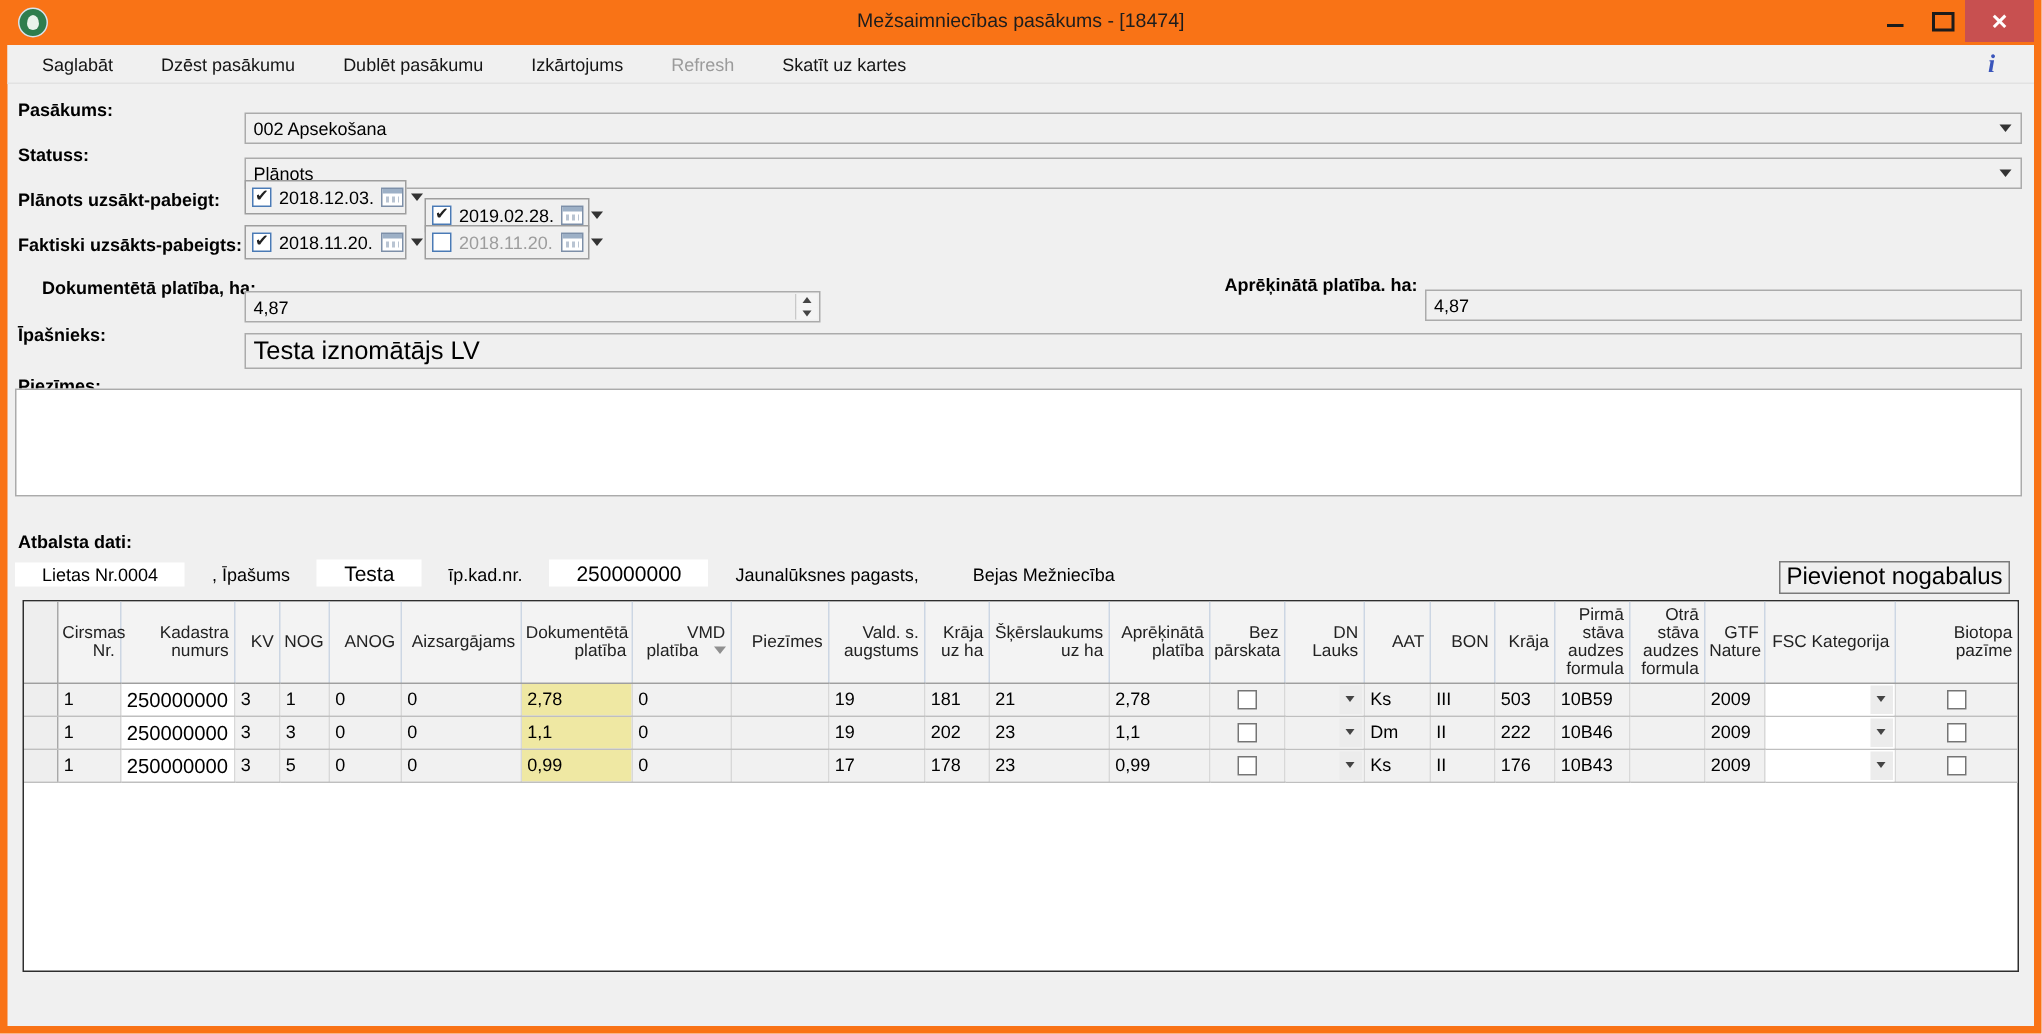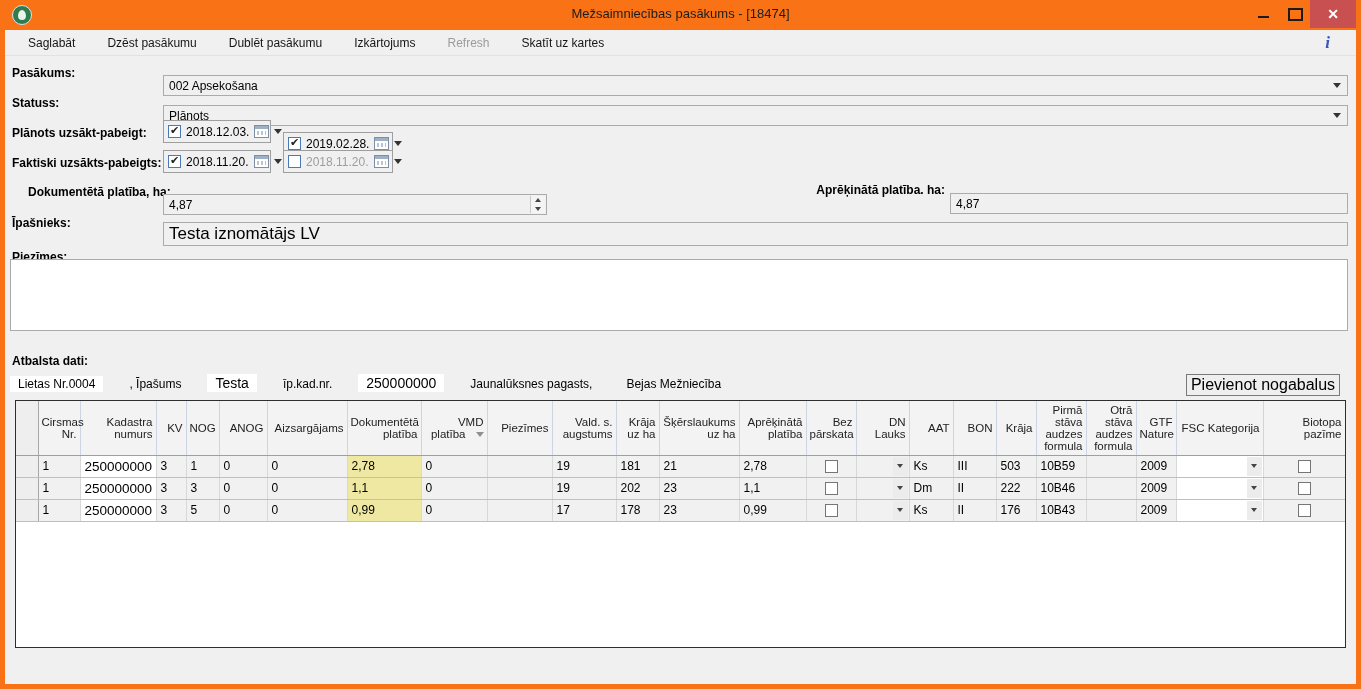--- a/index.html
+++ b/index.html
@@ -52,21 +52,21 @@
                      border-top:5px solid #333; flex:none; }
   .spinner { position:absolute; right:1px; top:1px; bottom:1px; width:15px; border-left:1px solid #c9c9c9;
              display:flex; flex-direction:column; }
   .spinner span { flex:1; display:flex; align-items:center; justify-content:center; background:#f4f4f4; }
   .spinner .up::before { content:""; width:0; height:0; border-left:3px solid transparent; border-right:3px solid transparent; border-bottom:4px solid #444; }
   .spinner .dn::before { content:""; width:0; height:0; border-left:3px solid transparent; border-right:3px solid transparent; border-top:4px solid #444; }
   .bigtext { font-size:17px; }
   textarea.notes { position:absolute; background:#fff; border:1px solid #ababab; resize:none; font-family:"Liberation Sans",sans-serif; font-size:12px; }
 
   
-  .seg { font-size:12px; color:#000; margin-right:18px; padding:1px 8px; }
+  .seg { font-size:12px; color:#000; margin-right:0; padding:1px 18px; }
   .seg.hl { background:#fff; }
   .seg.big { font-size:14px; }
   .pushbtn { position:absolute; background:#efefef; border:1px solid #7a7a7a; font-size:16px; color:#000;
              display:flex; align-items:center; justify-content:center; }
 
   
   .grid { position:absolute; left:10px; top:370px; width:1331px; height:248px; background:#fff;
           border:1px solid #2e2e2e; overflow:hidden; }
   table { border-collapse:collapse; table-layout:fixed; width:1329px; }
   th { height:54px; background:#f3f3f3; border-right:1px solid #ccd6e3; border-bottom:1px solid #9f9f9f;

